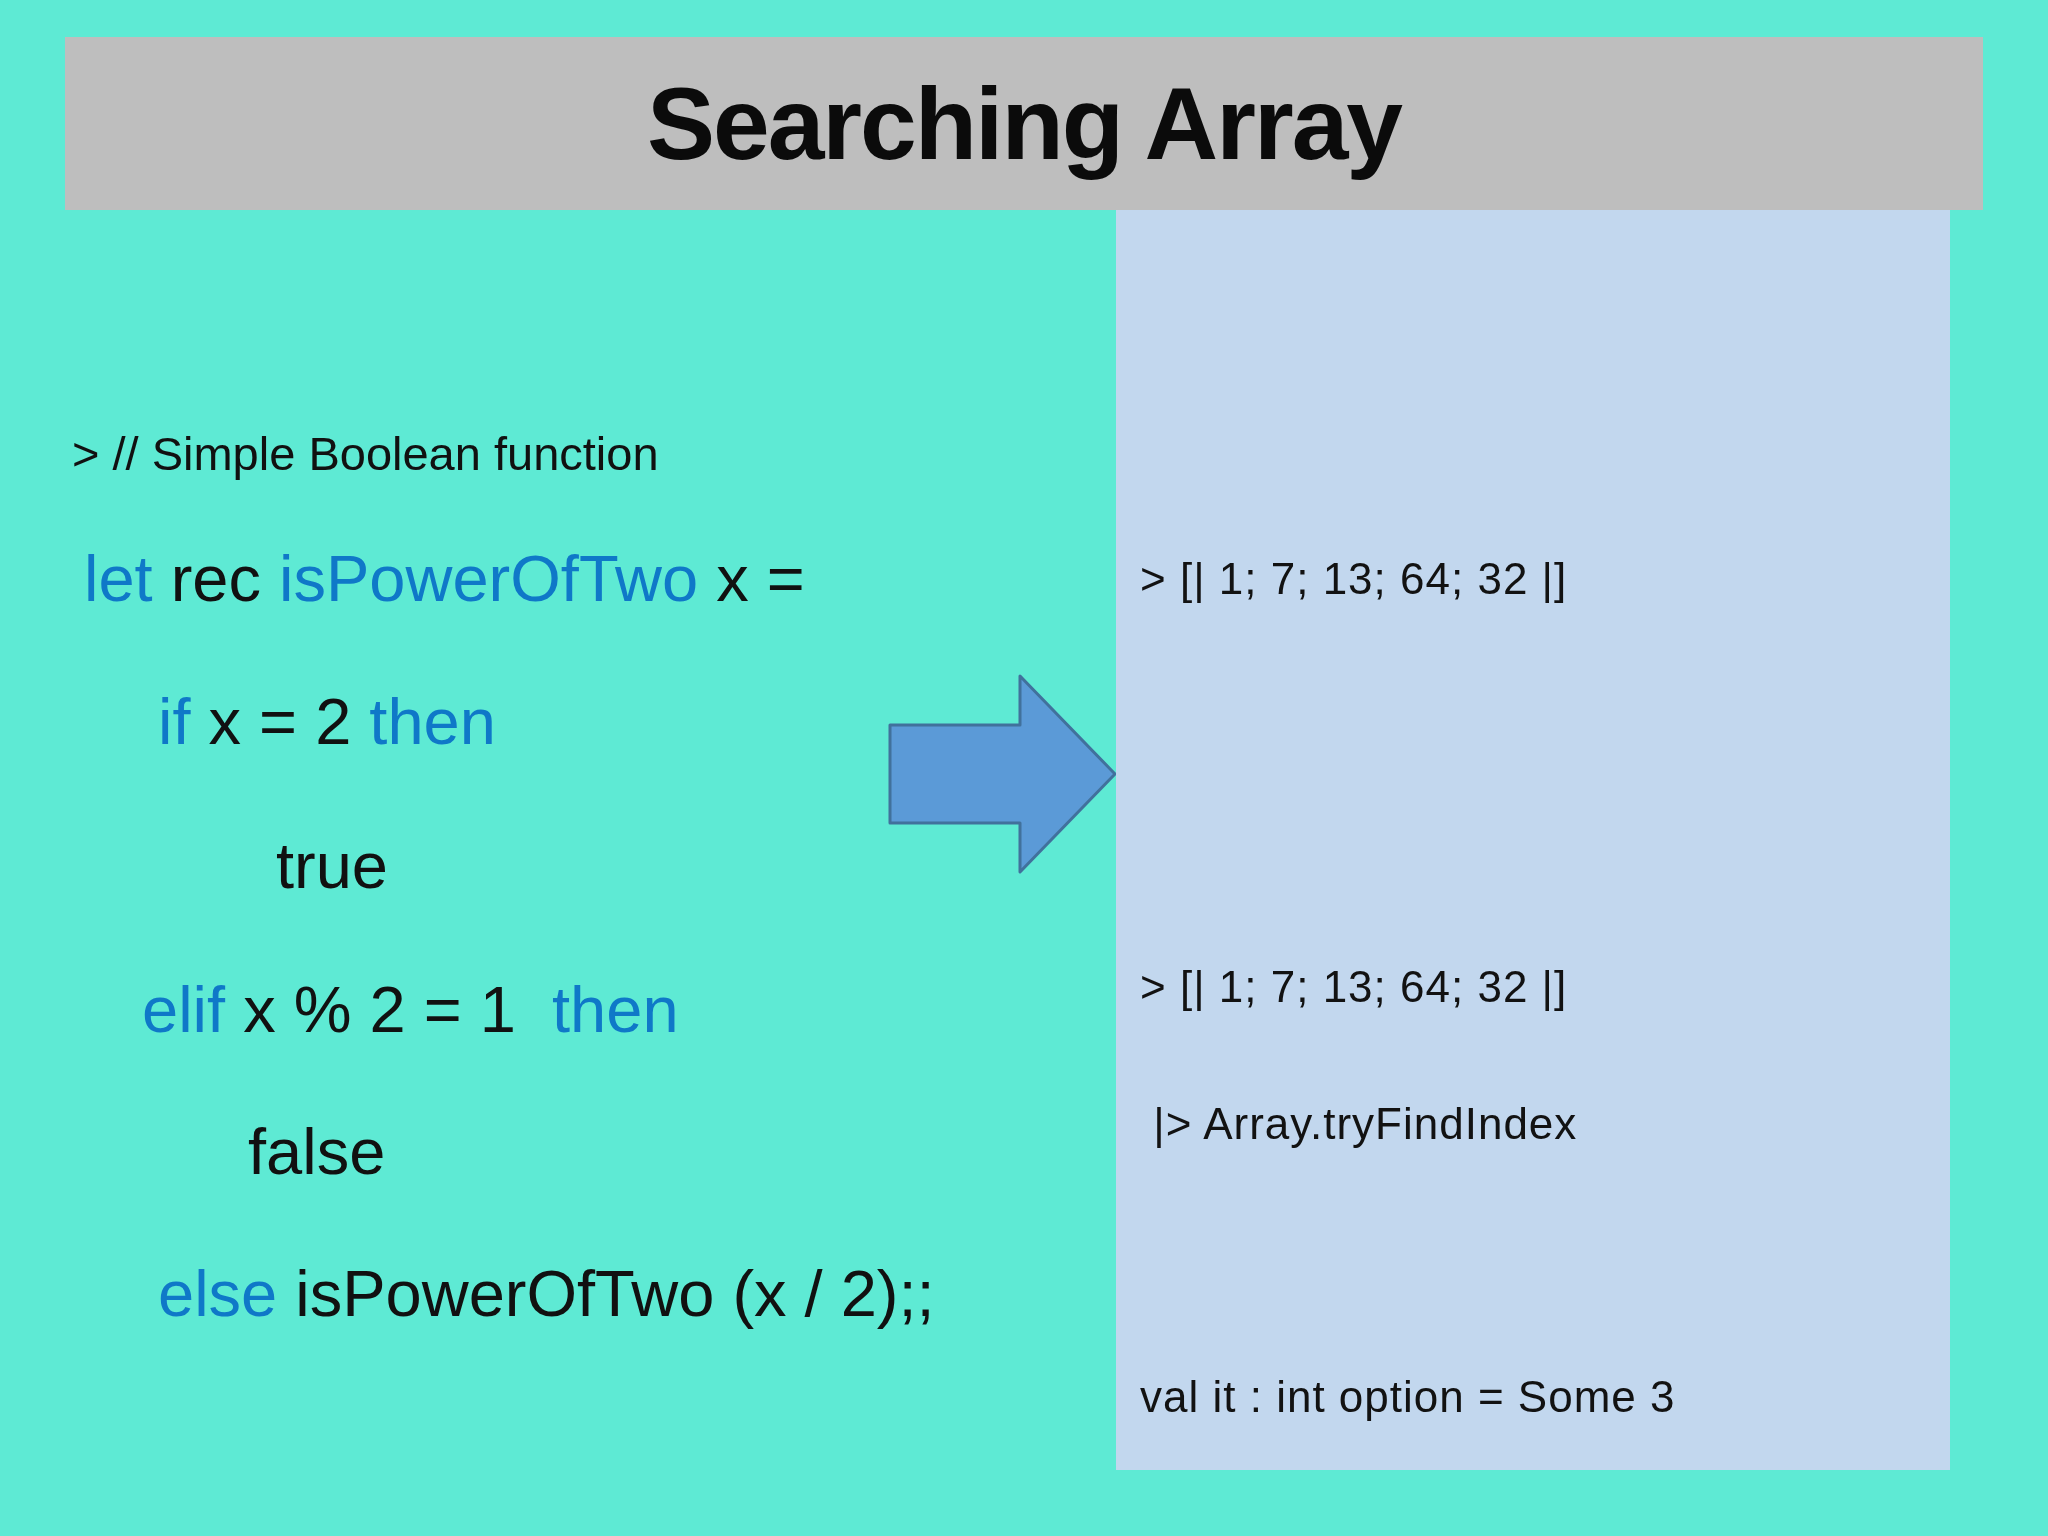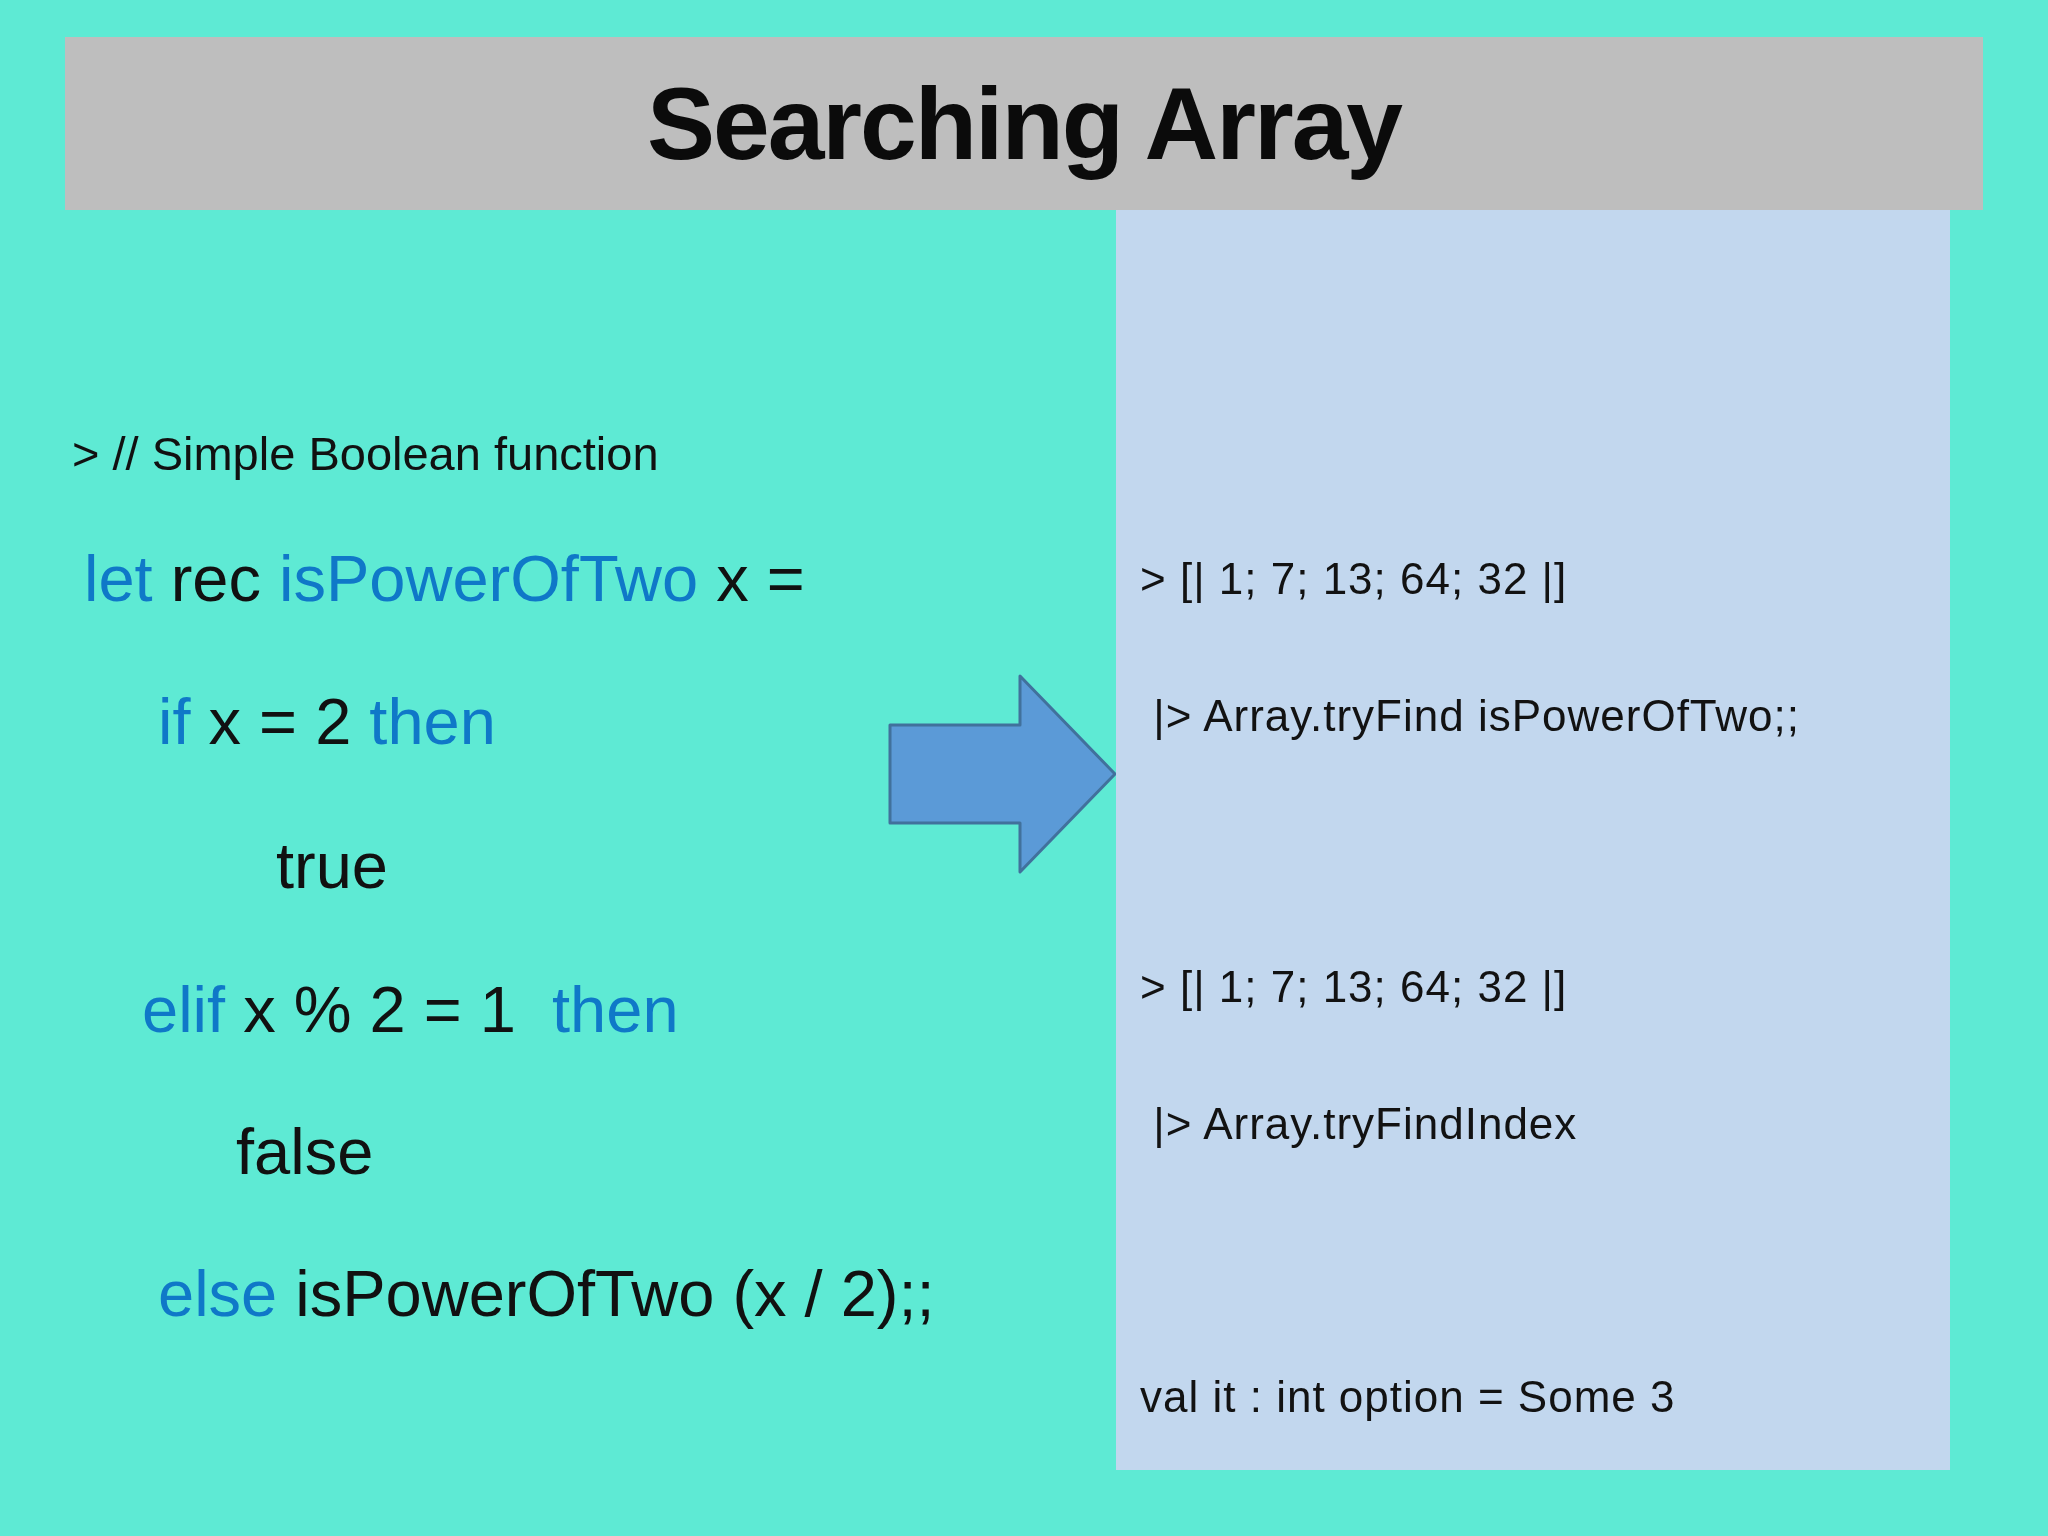--- a/index.html
+++ b/index.html
@@ -80,30 +80,29 @@
     <div class="line comment" style="left:72px; top:427px;text-align:center;"><span class="plain">&gt; // Simple Boolean function</span></div>
 
     <div class="line big" style="left:84px; top:542px;"><span class="kw">let</span><span class="plain"> rec </span><span class="kw">isPowerOfTwo</span><span class="plain"> x =</span></div>
 
     <div class="line big" style="left:158px; top:685px;"><span class="kw">if</span><span class="plain"> x = 2 </span><span class="kw">then</span></div>
 
     <div class="line big" style="left:232px; top:829px;margin-left:44px;"><span class="plain">true</span></div>
 
     <div class="line big" style="left:142px; top:973px;"><span class="kw">elif</span><span class="plain"> x % 2 = 1  </span><span class="kw">then</span></div>
 
-    <div class="line big" style="left:236px; top:1115px;"><span class="plain">false</span></div>
+    <div class="line big" style="left:248px; top:1115px;"><span class="plain">false</span></div>
 
     <div class="line big" style="left:158px; top:1257px;"><span class="kw">else</span><span class="plain"> isPowerOfTwo (x / 2);;</span></div>
   </section>
 
   <svg class="arrow" viewBox="0 0 230 202" xmlns="http://www.w3.org/2000/svg">
     <polygon points="2,52 132,52 132,3 227,101 132,199 132,150 2,150" fill="#5b9ad7" stroke="#41719c" stroke-width="3" stroke-linejoin="round"></polygon>
   </svg>
 
   <aside class="panel">
     <div class="rline" style="top:344px;"><span>&gt; [| 1; 7; 13; 64; 32 |]</span></div>
-    <div class="rline" style="top:481px;"><span> |&gt; Array.tryFind isPowerOfTwo;;</span></div>
     <div class="rline" style="top:752px;"><span>&gt; [| 1; 7; 13; 64; 32 |]</span></div>
     <div class="rline" style="top:889px;"><span> |&gt; Array.tryFindIndex</span></div>
     <div class="rline" style="top:1162px;"><span>val it : int option = Some 3</span></div>
   </aside>
 
 </div>
 
 </body></html>

